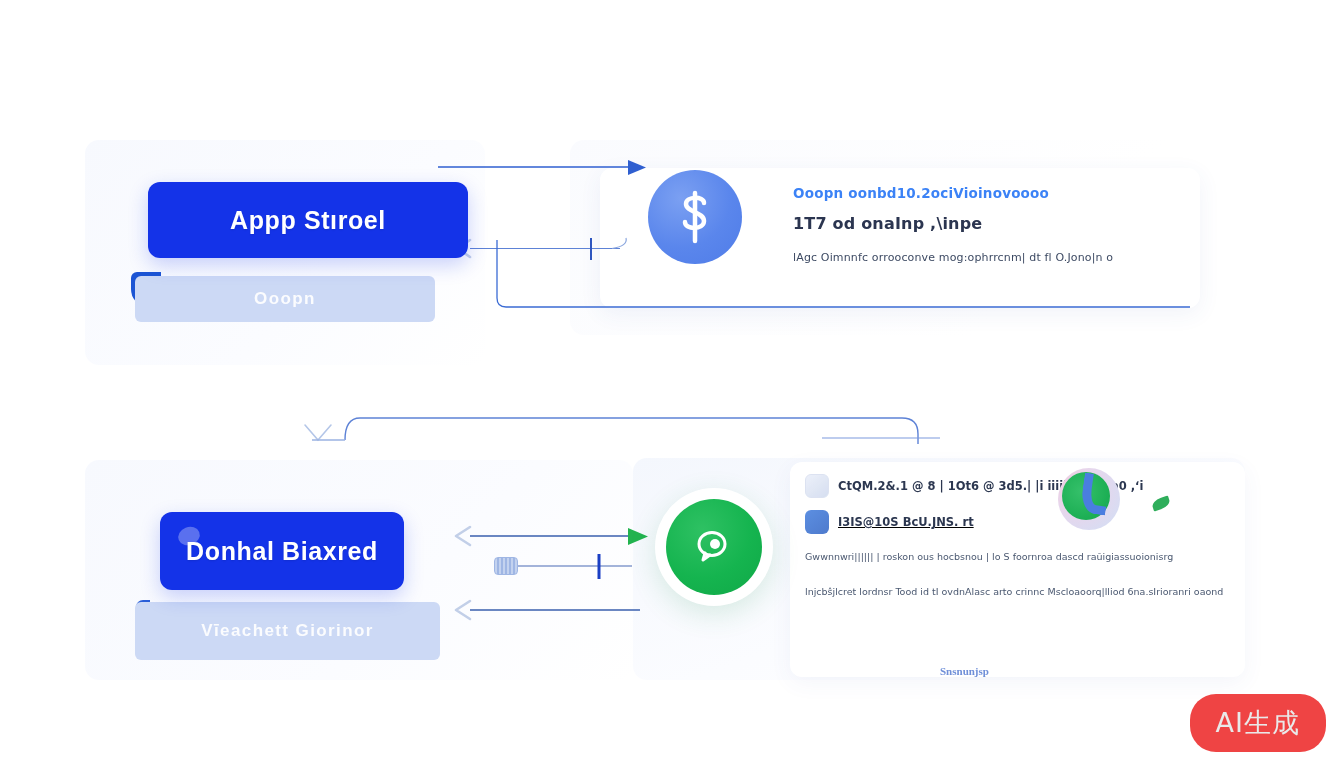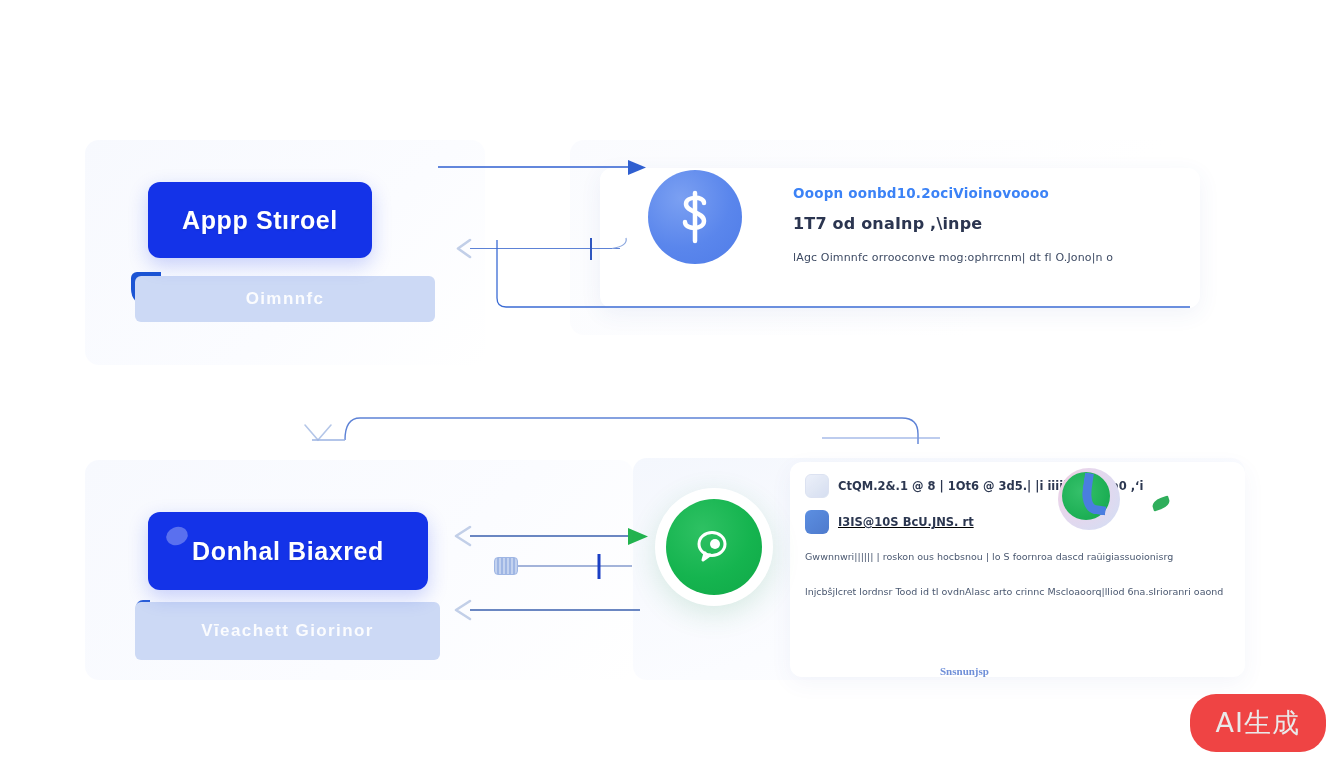--- a/index.html
+++ b/index.html
@@ -53,22 +53,22 @@
     justify-content: center;
     box-shadow: 0 7px 20px rgba(20,51,232,0.22);
   }
   .pill-btn .label {
     color: #ffffff;
     font-size: 25px;
     font-weight: 700;
     letter-spacing: 0.6px;
     text-shadow: 0 1px 2px rgba(0,0,0,0.10);
   }
-  .btn-top { left: 148px; top: 182px; width: 224px; height: 76px; }
-  .btn-bot { left: 148px; top: 512px; width: 280px; height: 78px; }
+  .btn-top { left: 148px; top: 182px; width: 320px; height: 76px; }
+  .btn-bot { left: 160px; top: 512px; width: 244px; height: 78px; }
 
   .btn-dot {
     position: absolute;
     left: 18px; top: 15px;
     width: 22px; height: 18px;
     border-radius: 50%;
     background: rgba(255,255,255,0.30);
     transform: rotate(-22deg);
   }
 
@@ -254,21 +254,21 @@
     <line x1="599" y1="554" x2="599" y2="579" stroke="#1a3fc4" stroke-width="3"></line>
 
     <polyline points="470,601 456,610 470,619" fill="none" stroke="#c2cfe8" stroke-width="2.6" stroke-linecap="round" stroke-linejoin="round"></polyline>
     <line x1="470" y1="610" x2="640" y2="610" stroke="#3a5fae" stroke-width="1.3"></line>
   </svg>
 
   <div class="chip"></div>
 
   <div class="sub-tab sub-tab-top"></div>
   <div class="sub-bar sub-top">
-    <span class="label">Oimnnfc</span>
+    <span class="label">Ooopn</span>
   </div>
 
   <div class="pill-btn btn-top">
     <span class="label">Appp Stıroel</span>
   </div>
 
   <div class="avatar-blue">
     <svg width="46" height="58" viewBox="0 0 46 58" aria-hidden="true">
       <path d="M23 5 L23 53" stroke="#ffffff" stroke-width="4.5" stroke-linecap="round"></path>
       <path d="M32 15 C32 8 14 8 14 16 C14 24 32 24 32 33 C32 42 13 42 13 34" fill="none" stroke="#ffffff" stroke-width="4.5" stroke-linecap="round"></path>

